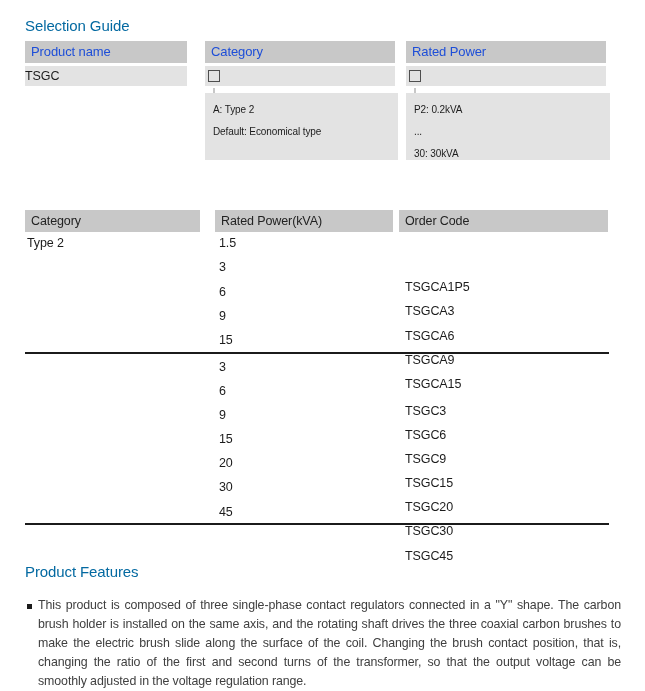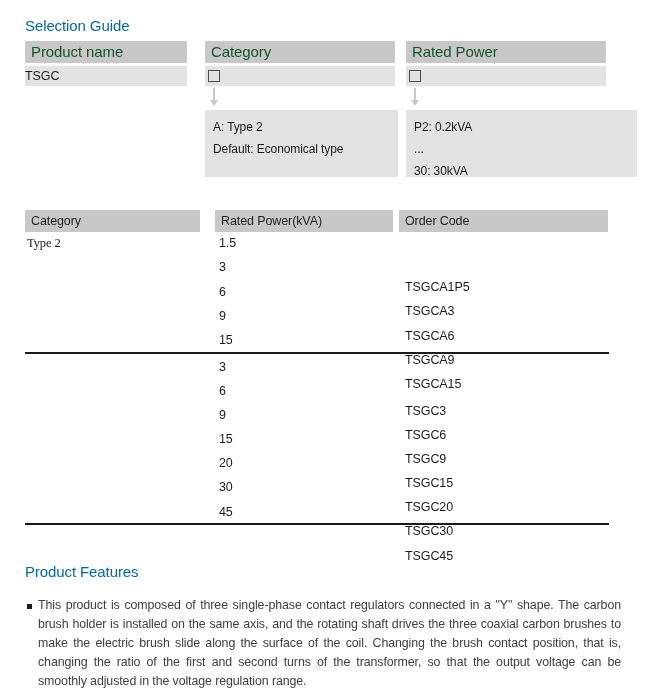--- a/index.html
+++ b/index.html
@@ -15,23 +15,23 @@
   .sec-title{
     position:absolute;left:25px;
     font-size:15px;line-height:16px;
     color:#0369a1;
     white-space:nowrap;
   }
   
   .hcell{
     position:absolute;top:41px;height:22px;
     background:#c8c8c8;
-    font-size:15px;line-height:22px;
+    font-size:13px;line-height:22px;
     padding-left:6px;box-sizing:border-box;
-    color:#14532d;white-space:nowrap;
+    color:#1d4ed8;white-space:nowrap;
   }
   .rcell{
     position:absolute;top:66px;height:20px;
     background:#e3e3e3;
     font-size:12.5px;line-height:20px;
     box-sizing:border-box;
     white-space:nowrap;
   }
   .cb{
     position:absolute;top:70px;
@@ -43,41 +43,41 @@
   .arrow-stem{
     position:absolute;top:88px;width:2px;height:13px;background:#c7c7c7;
   }
   .arrow-head{
     position:absolute;top:100px;width:0;height:0;
     border-left:4px solid transparent;
     border-right:4px solid transparent;
     border-top:6px solid #c7c7c7;
   }
   .note-box{
-    position:absolute;top:110px;height:67px;
+    position:absolute;top:93px;height:67px;
     background:#e3e3e3;
     box-sizing:border-box;
     padding:6px 0 0 8px;
-    font-size:12px;line-height:22px;
+    font-size:10px;line-height:22px;
   }
   .note-line{white-space:nowrap;}
   
   .h2cell{
     position:absolute;top:210px;height:22px;
     background:#c8c8c8;
     font-size:12.5px;line-height:22px;
     padding-left:6px;box-sizing:border-box;
     color:#222;white-space:nowrap;
   }
   .ogroup{position:absolute;left:25px;width:584px;}
   .og1{top:231px;}
   .og2{top:355px;}
   .orow{position:relative;height:24.3px;line-height:24.3px;font-size:12.5px;}
   .og2 .orow{height:24.1px;line-height:24.1px;}
-  .oc1{position:absolute;left:2px;top:0;white-space:nowrap;font-family:Liberation Serif, serif;}
+  .oc1{position:absolute;left:2px;top:0;white-space:nowrap;}
   .oc2{position:absolute;left:194px;top:0;white-space:nowrap;}
   .oc3{position:absolute;left:380px;top:0;white-space:nowrap;margin-top:44px;}
   .hline{
     position:absolute;left:25px;width:584px;height:2px;background:#1b1b1b;
   }
   
   .bullet-sq{
     position:absolute;left:27px;top:604px;
     width:5px;height:5px;background:#1b1b1b;
   }
@@ -108,21 +108,21 @@
 
   <div class="arrow-stem" style="left:213px;"></div>
   <div class="arrow-head" style="left:210px;"></div>
   <div class="arrow-stem" style="left:414px;"></div>
   <div class="arrow-head" style="left:411px;"></div>
 
   <div class="note-box" style="left:205px;width:193px;">
     <div class="note-line">A: Type 2</div>
     <div class="note-line">Default: Economical type</div>
   </div>
-  <div class="note-box" style="left:406px;width:231px;">
+  <div class="note-box" style="left:406px;width:204px;">
     <div class="note-line">P2: 0.2kVA</div>
     <div class="note-line">...</div>
     <div class="note-line">30: 30kVA</div>
   </div>
 
   <div class="h2cell" style="left:25px;width:175px;">Category</div>
   <div class="h2cell" style="left:215px;width:178px;">Rated Power(kVA)</div>
   <div class="h2cell" style="left:399px;width:209px;">Order Code</div>
 
   <div class="ogroup og1">

